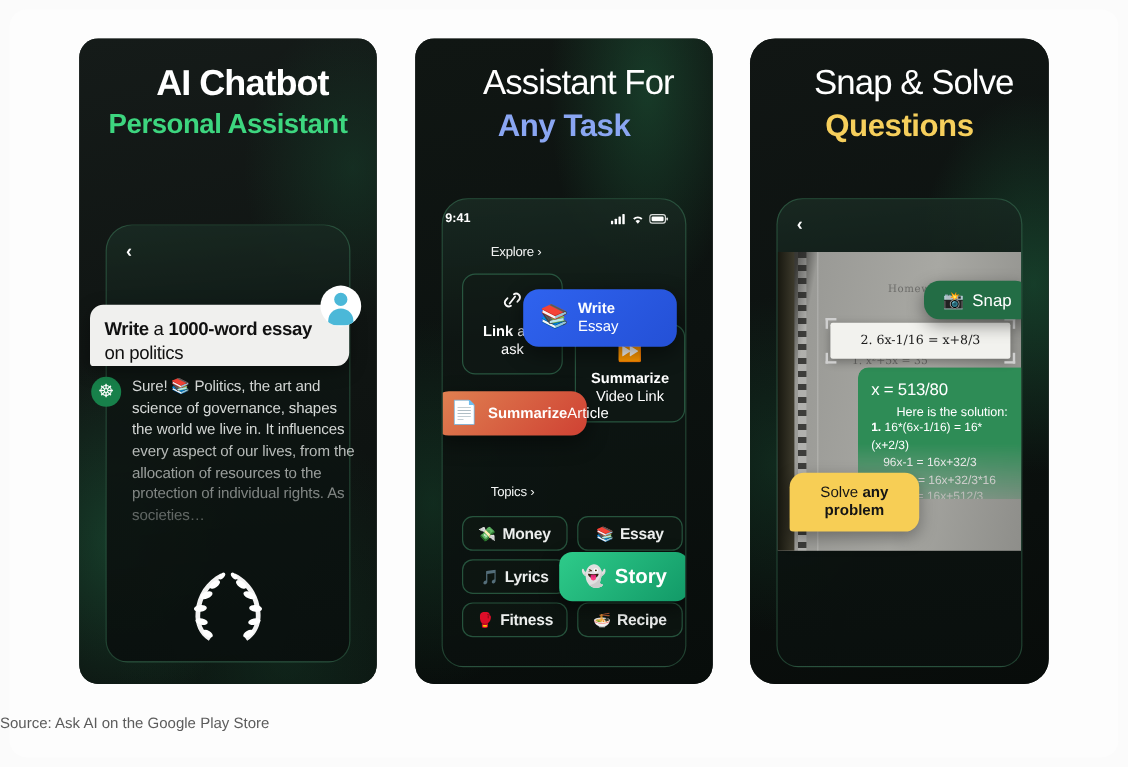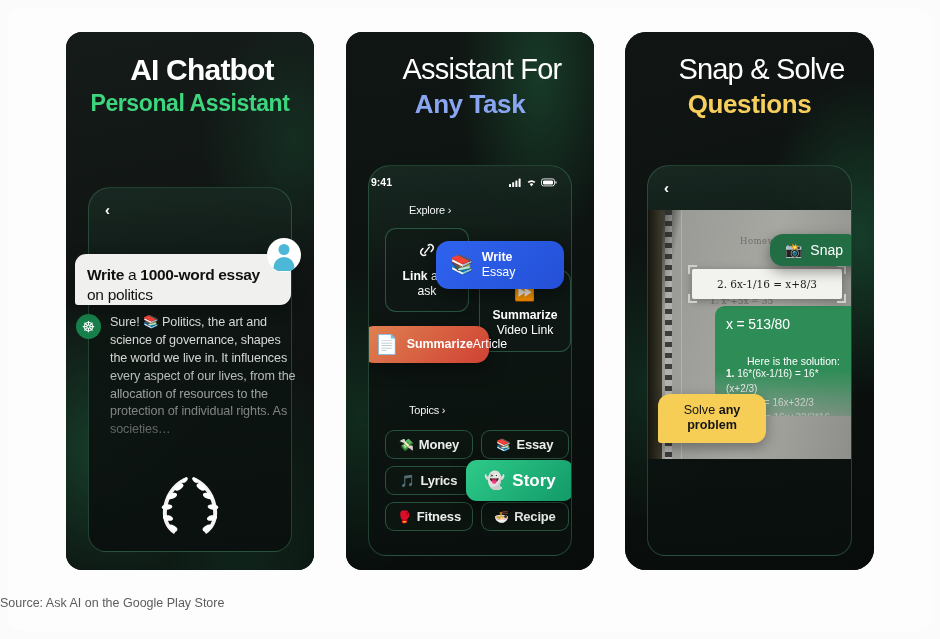--- a/index.html
+++ b/index.html
@@ -306,21 +306,21 @@
     background: #2e8c56;
     border-radius: 9px;
     padding: 10px 11px;
     color: #ffffff;
     z-index: 6;
     overflow: hidden;
     -webkit-mask-image: linear-gradient(180deg, #000 0%, #000 58%, rgba(0,0,0,0.25) 100%);
             mask-image: linear-gradient(180deg, #000 0%, #000 58%, rgba(0,0,0,0.25) 100%);
   }
   .sol-answer { font-size: 14px; font-weight: 400; letter-spacing: -0.2px; }
-  .sol-lead { font-size: 10.5px; margin-top: 23px; padding-left: 21px; }
+  .sol-lead { font-size: 10.5px; margin-top: 6px; padding-left: 21px; }
   .sol-step { font-size: 10px; line-height: 1.45; }
   .sol-step b { font-weight: 700; }
   .sol-sub { font-size: 10px; line-height: 1.45; padding-left: 10px; }
 
   #p3-solve {
     position: absolute; left: 10px; top: 228px; width: 108px;
     background: #f7ce55;
     border-radius: 12px 12px 12px 3px;
     padding: 9px 12px;
     color: #151515; font-size: 12.6px; line-height: 1.22;

